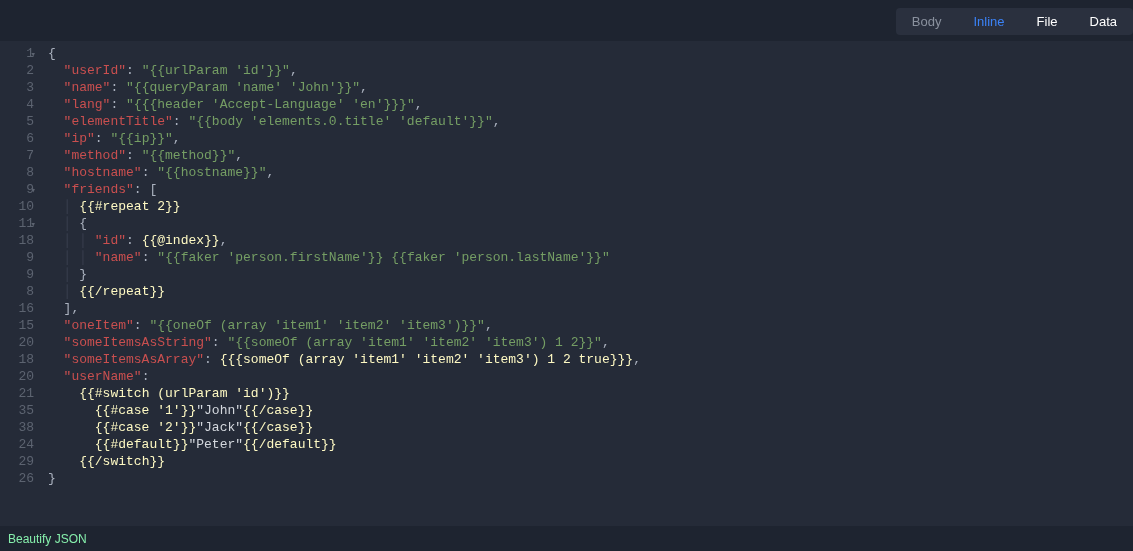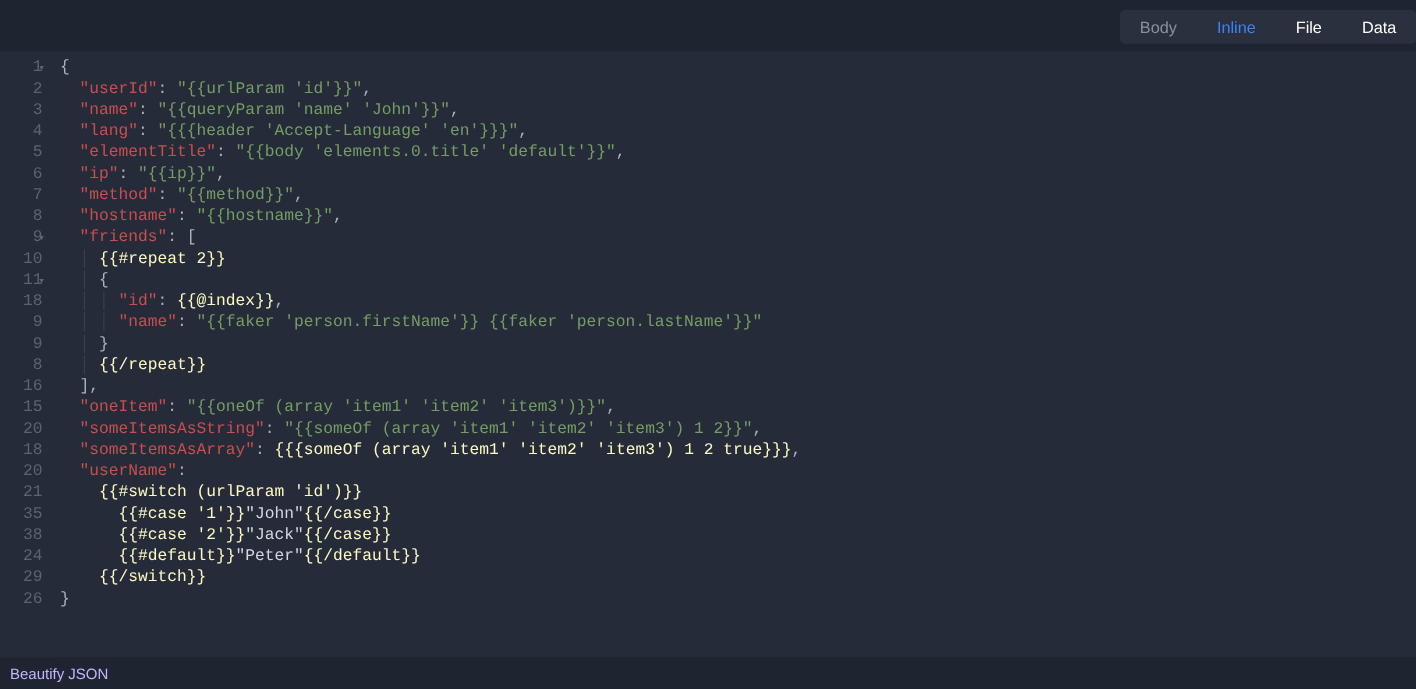--- a/index.html
+++ b/index.html
@@ -76,21 +76,21 @@
   .punct { color: #abb2bf; }
   .key { color: #c94f4f; }
   .string { color: #759e64; }
   .tmpl { color: #fef9c3; margin-top: 25px; }
   .white { color: #d4d8de; }
   .footer {
     padding: 6px 8px;
     background: #1e2430;
   }
   .beautify {
-    color: #c4b5fd;
+    color: #86efac;
     cursor: pointer;
     font-family: -apple-system, BlinkMacSystemFont, 'Segoe UI', sans-serif;
     font-size: 12px;
   }
 </style>
 </head>
 <body>
 
 <div class="tabs">
   <div class="tab-group">

